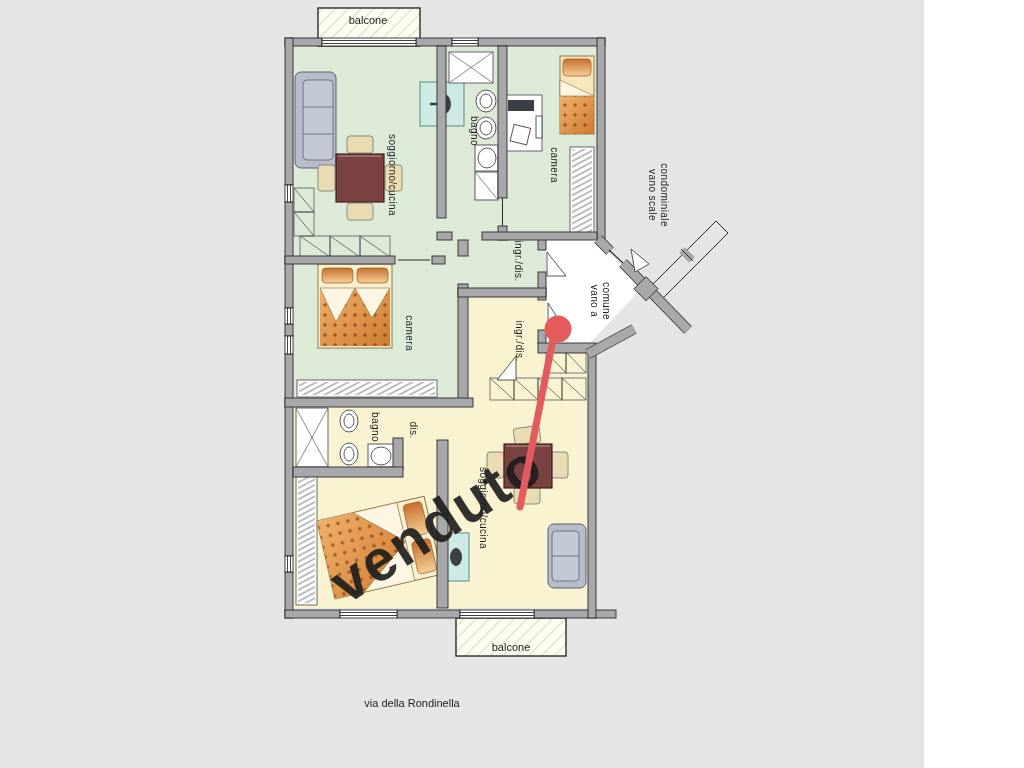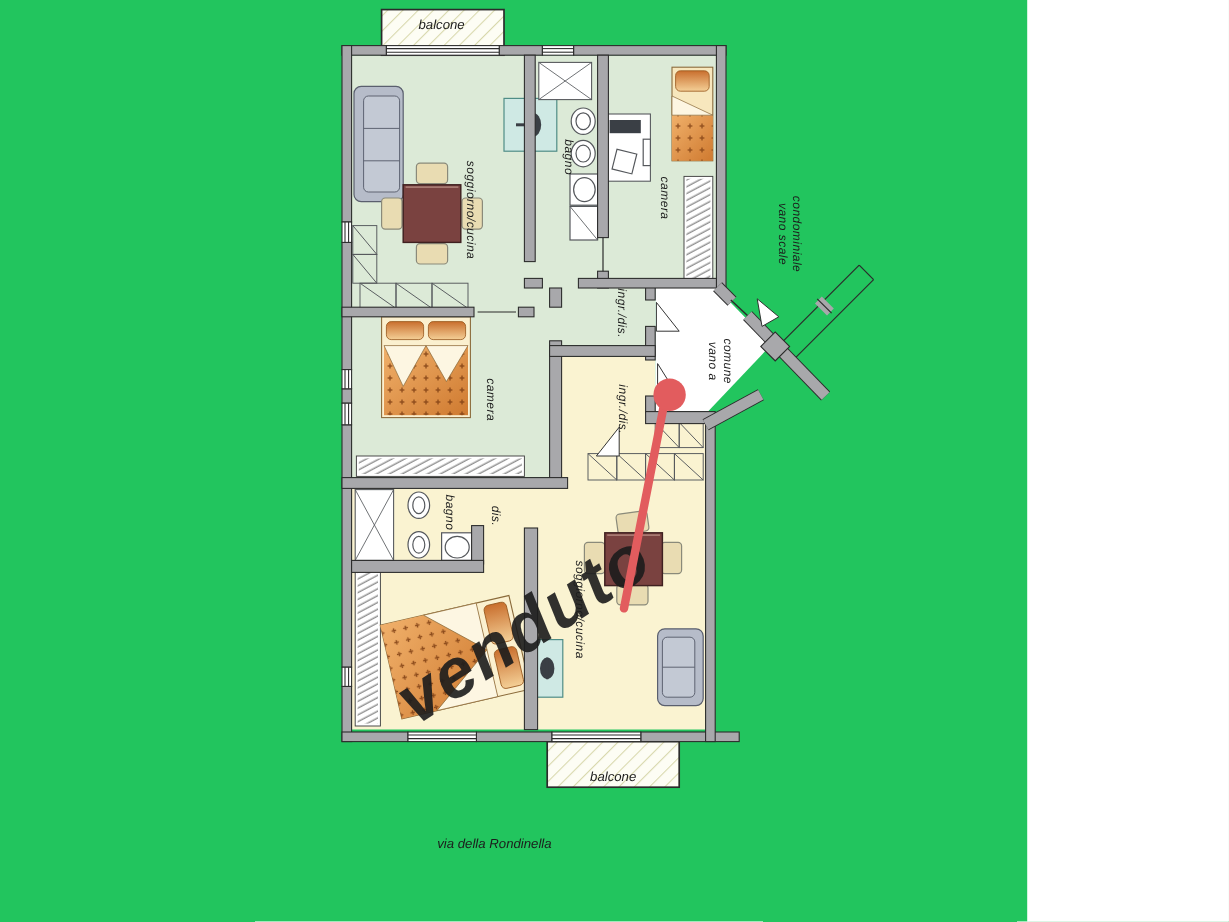--- a/index.html
+++ b/index.html
@@ -1,17 +1,17 @@
 <!DOCTYPE html>
 <html><head>
 <meta charset="utf-8">
 <style>
   html,body{margin:0;padding:0;background:#ffffff;}
-  #stage{position:relative;width:856px;height:768px;background:#22c55e;overflow:hidden;
-         font-family:"Liberation Sans", sans-serif;font-style:italic;}
+  #stage{position:relative;width:924px;height:768px;background:#e5e5e5;overflow:hidden;
+         font-family:"Liberation Sans", sans-serif;}
   svg text{font-family:"Liberation Sans", sans-serif;fill:#1c1c1c;}
   .roomlbl{font-size:10px;letter-spacing:.4px;}
   .horizlbl{font-size:11px;}
   .stamp{font-size:58px;font-weight:bold;letter-spacing:2px;}
 </style>
 </head>
 <body>
 
 <div id="stage">
 <svg width="1024" height="768" viewBox="0 0 1024 768">

